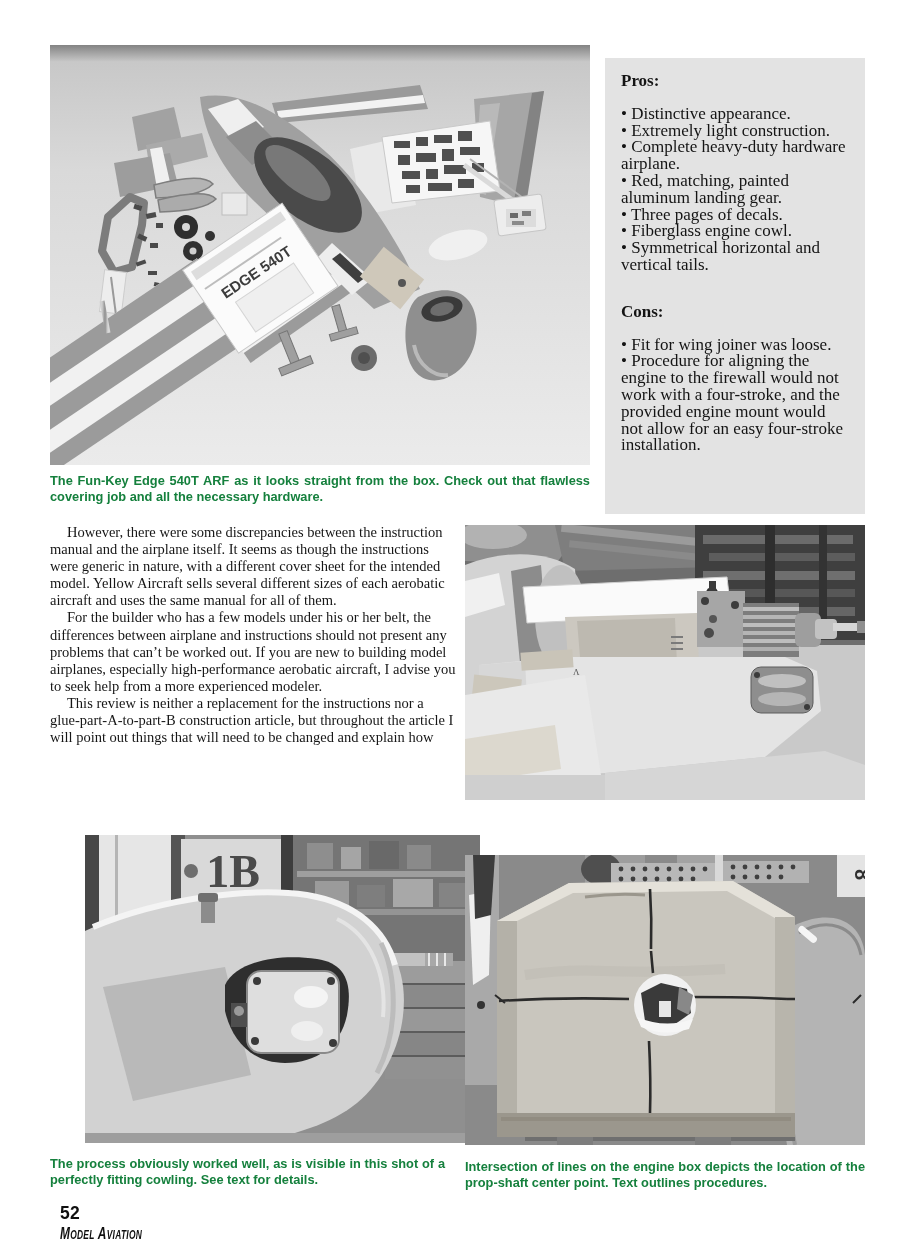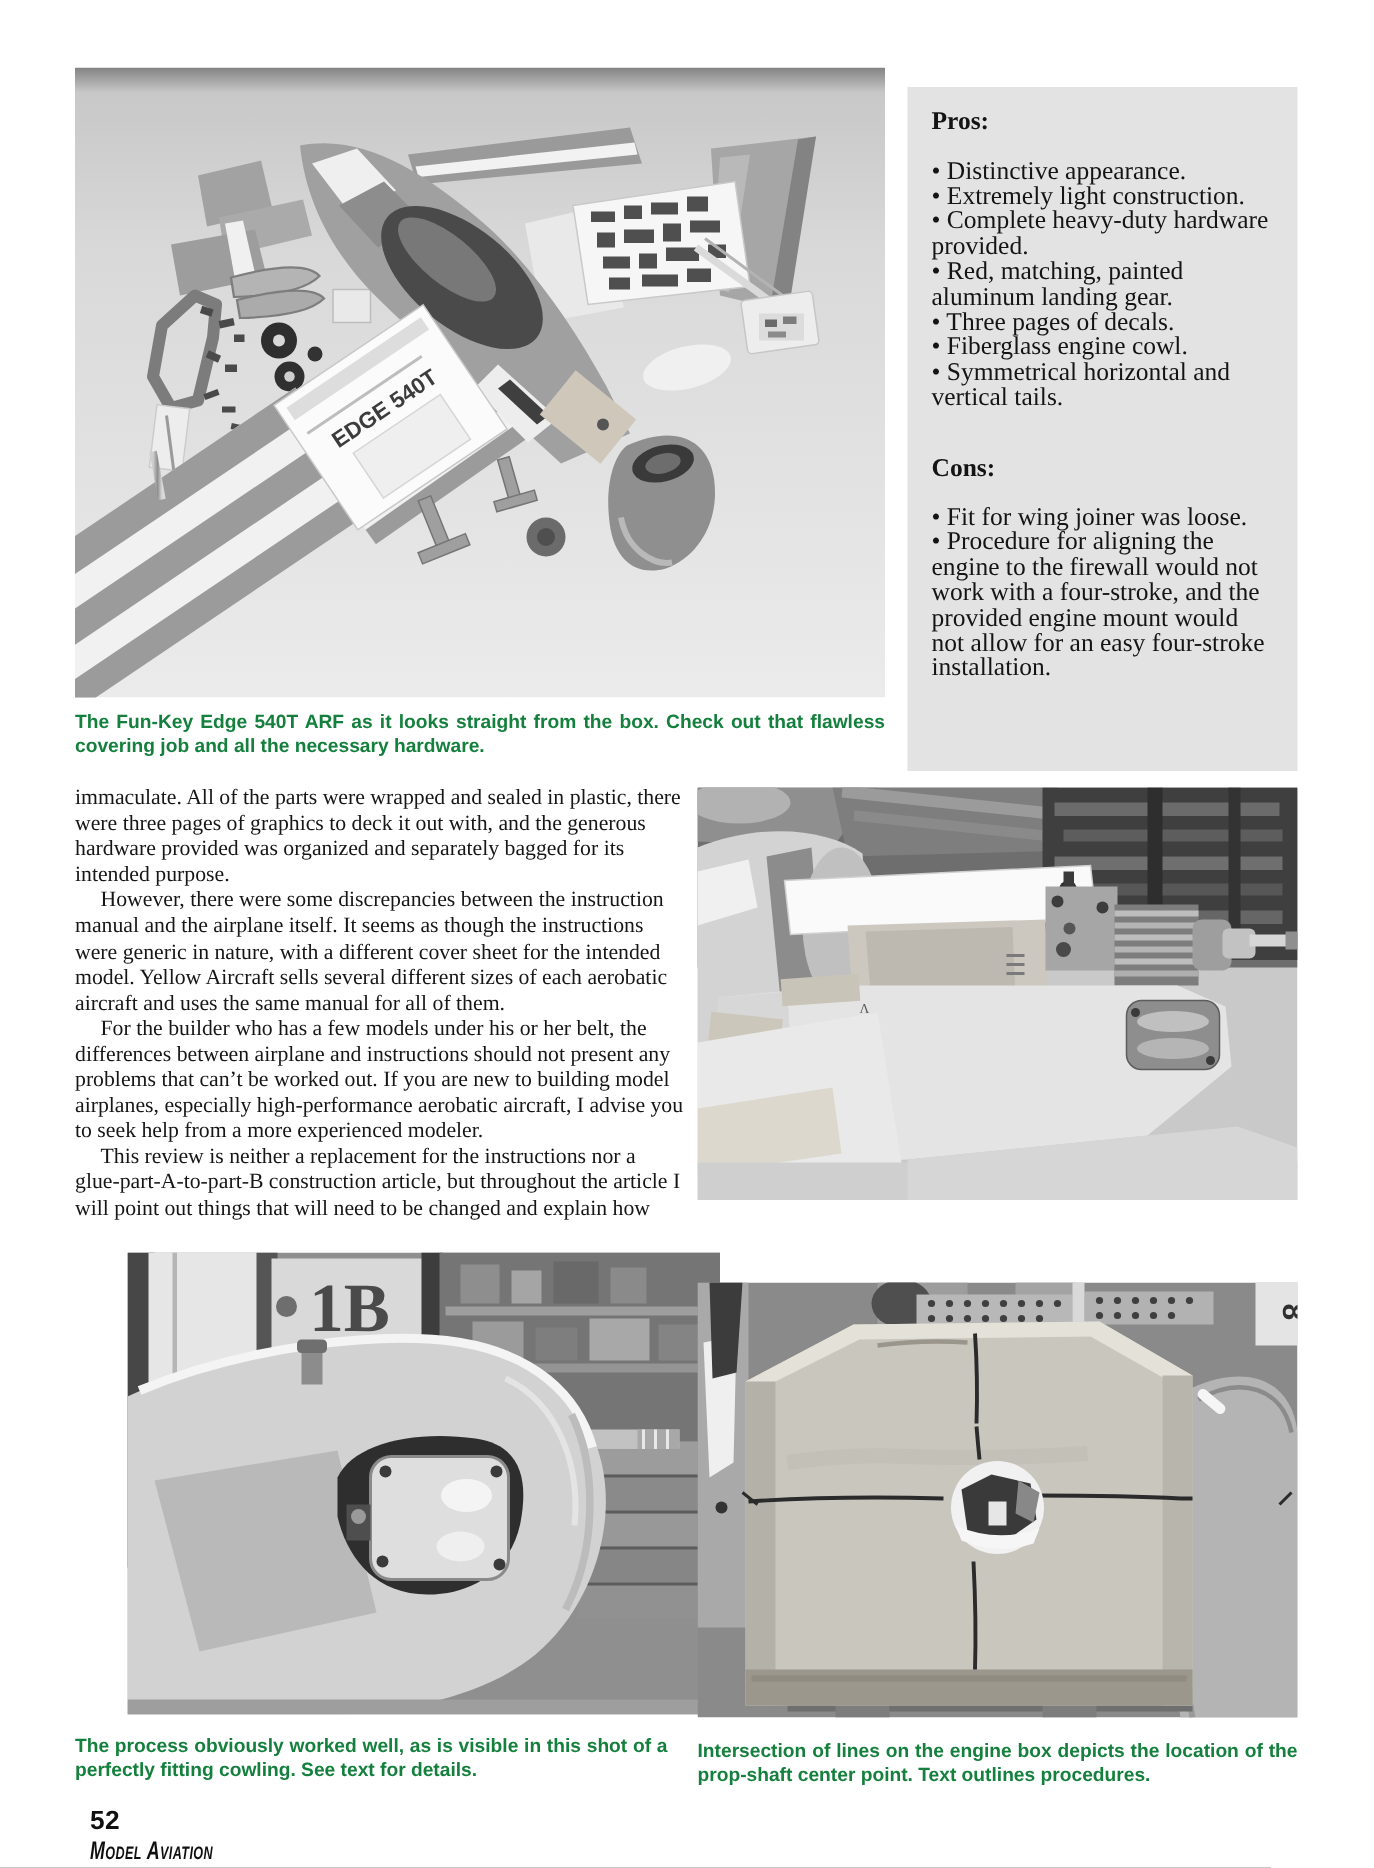--- a/index.html
+++ b/index.html
@@ -215,32 +215,31 @@
       <line x1="52" y1="256" x2="58" y2="288" stroke="url(#rod)" stroke-width="5"></line>
     </svg>
   </div>
 
   <div class="caption" style="left:50px; top:473px; width:540px;">The Fun-Key Edge 540T ARF as it looks straight from the box. Check out that flawless covering job and all the necessary hardware.</div>
 
   <div class="sidebox">
     <p class="box-title">Pros:</p>
     <div class="bullet">• Distinctive appearance.</div>
     <div class="bullet">• Extremely light construction.</div>
-    <div class="bullet">• Complete heavy-duty hardware provided.</div>
+    <div class="bullet">• Complete heavy-duty hardware airplane.</div>
     <div class="bullet">• Red, matching, painted aluminum landing gear.</div>
     <div class="bullet">• Three pages of decals.</div>
     <div class="bullet">• Fiberglass engine cowl.</div>
     <div class="bullet">• Symmetrical horizontal and vertical tails.</div>
     <p class="box-title cons-title">Cons:</p>
     <div class="bullet">• Fit for wing joiner was loose.</div>
     <div class="bullet">• Procedure for aligning the engine to the firewall would not work with a four-stroke, and the provided engine mount would not allow for an easy four-stroke installation.</div>
   </div>
 
   <div class="bodytext">
-    <p class="first">immaculate. All of the parts were wrapped and sealed in plastic, there were three pages of graphics to deck it out with, and the generous hardware provided was organized and separately bagged for its intended purpose.</p>
     <p>However, there were some discrepancies between the instruction manual and the airplane itself. It seems as though the instructions were generic in nature, with a different cover sheet for the intended model. Yellow Aircraft sells several different sizes of each aerobatic aircraft and uses the same manual for all of them.</p>
     <p>For the builder who has a few models under his or her belt, the differences between airplane and instructions should not present any problems that can’t be worked out. If you are new to building model airplanes, especially high-performance aerobatic aircraft, I advise you to seek help from a more experienced modeler.</p>
     <p>This review is neither a replacement for the instructions nor a glue-part-A-to-part-B construction article, but throughout the article I will point out things that will need to be changed and explain how</p>
   </div>
 
   <div class="photo" style="left:465px; top:525px;">
     <svg viewBox="0 0 400 275" width="400" height="275">
       <rect width="400" height="275" fill="#c9c9c9"></rect>
       <g>
         <rect x="0" y="0" width="400" height="120" fill="#6e6e6e"></rect>

